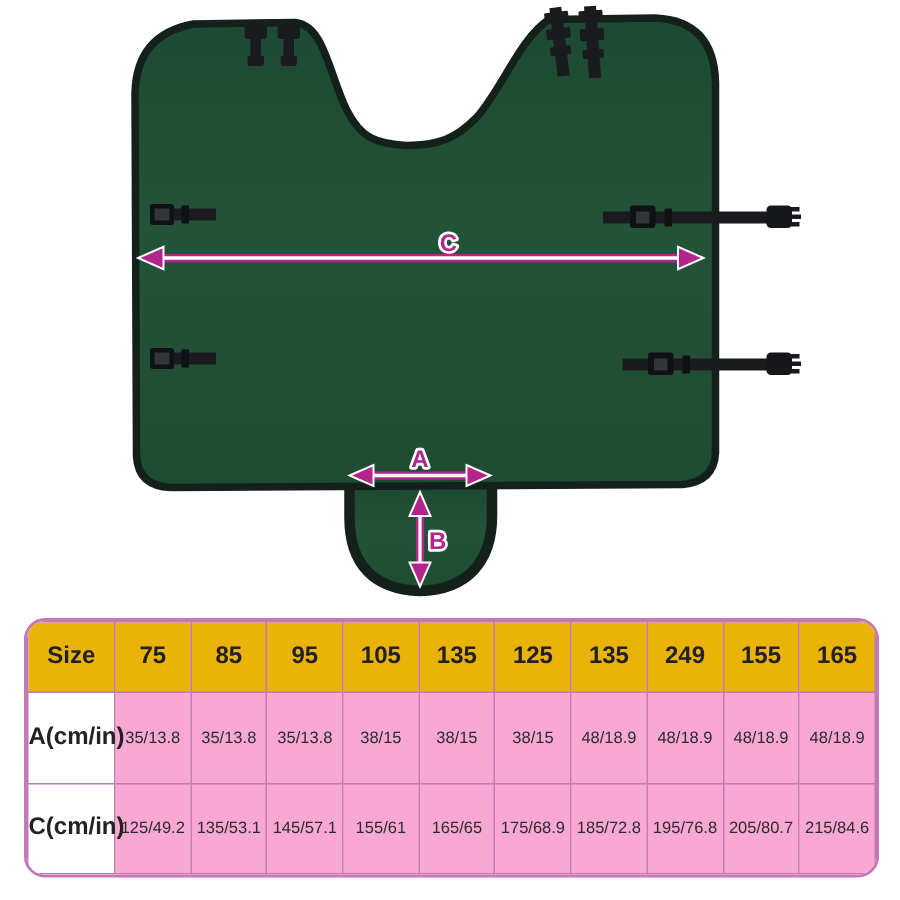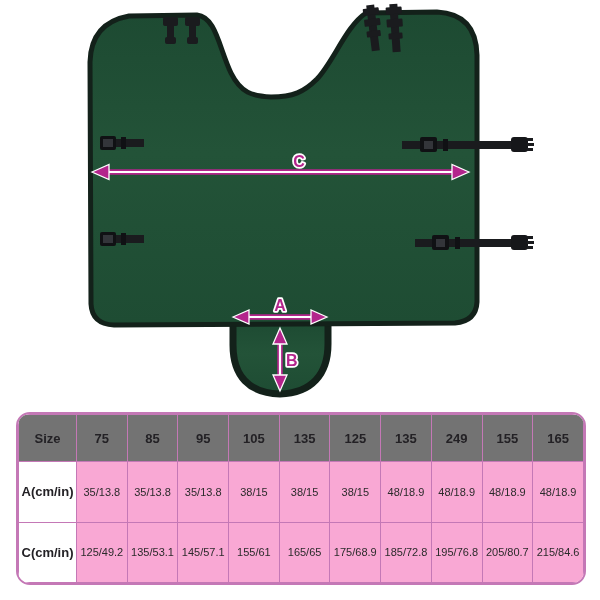--- a/index.html
+++ b/index.html
@@ -6,22 +6,22 @@
   .stage{position:relative;width:600px;height:600px;background:#ffffff;overflow:hidden;
          font-family:"Liberation Sans",sans-serif;}
   .figure{position:absolute;left:0;top:0;}
   .dim-label{font-family:"Liberation Sans",sans-serif;font-weight:bold;font-size:16px;
              fill:#b3258c;stroke:#ffffff;stroke-width:3.5px;paint-order:stroke;stroke-linejoin:round;}
   .table-wrap{position:absolute;left:16px;top:412px;width:566px;height:169px;
               border:2px solid #c478b6;border-radius:14px;overflow:hidden;background:#ffffff;}
   table.size-table{width:100%;height:100%;border-collapse:collapse;table-layout:fixed;}
   .size-table th,.size-table td{border:1.5px solid #c478b6;text-align:center;vertical-align:middle;
               padding:0;color:#232125;}
-  .size-table thead th{background:#737373;font-weight:bold;font-size:13px;height:46px;}
-  .size-table tbody th{background:#ffffff;font-weight:bold;font-size:13px;height:41px;}
+  .size-table thead th{background:#eab308;font-weight:bold;font-size:16px;height:46px;}
+  .size-table tbody th{background:#ffffff;font-weight:bold;font-size:16px;height:41px;}
   .size-table tbody td{background:#f9a8d4;font-size:11px;color:#2b2b2b;}
   .size-table col.c-size{width:58px;}
 </style>
 </head>
 <body>
 
 <div class="stage">
 
   <svg class="figure" width="600" height="400" viewBox="0 0 600 400">
     <defs>

